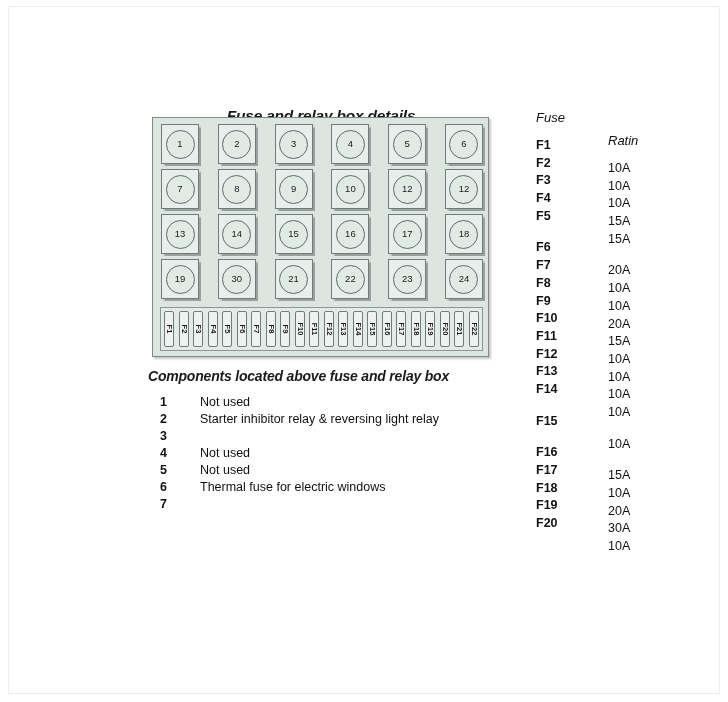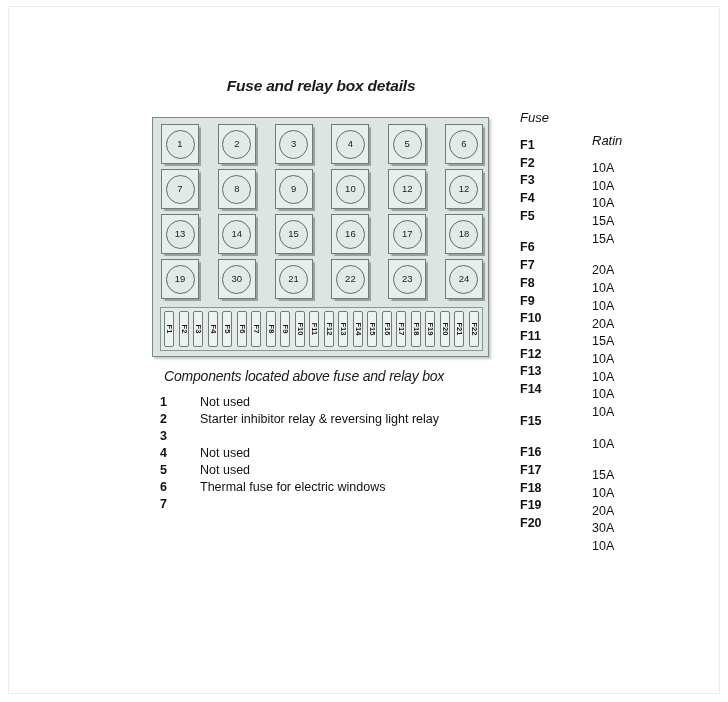--- a/index.html
+++ b/index.html
@@ -28,21 +28,21 @@
     position: absolute;
     left: 0; top: 0;
     width: 728px;
     height: 702px;
   }
 
   
   #diagram-title {
     position: absolute;
     left: 152px;
-    top: 77px;
+    top: 107px;
     width: 338px;
     text-align: center;
     font-size: 15.5px;
     font-weight: bold;
     font-style: italic;
     color: #1a1a1a;
     letter-spacing: -0.2px;
     white-space: nowrap;
   }
 
@@ -129,24 +129,24 @@
     font-size: 7.5px;
     font-weight: bold;
     color: #1a1a1a;
     white-space: nowrap;
     line-height: 1;
   }
 
   
   #components-heading {
     position: absolute;
-    left: 164px;
+    left: 148px;
     top: 368px;
     font-size: 14px;
-    font-weight: normal;
+    font-weight: bold;
     font-style: italic;
     color: #1a1a1a;
     letter-spacing: -0.2px;
     white-space: nowrap;
   }
   #components-list {
     position: absolute;
     left: 160px;
     top: 395px;
     width: 330px;
@@ -162,21 +162,21 @@
     width: 40px;
     font-weight: bold;
   }
   .component-desc {
     white-space: nowrap;
   }
 
   
   #fuse-rating-table {
     position: absolute;
-    left: 520px;
+    left: 536px;
     top: 110px;
     width: 120px;
   }
   .rating-head-row {
     display: flex;
     font-size: 13px;
     font-style: italic;
     color: #111111;
     height: 28px;
   }

